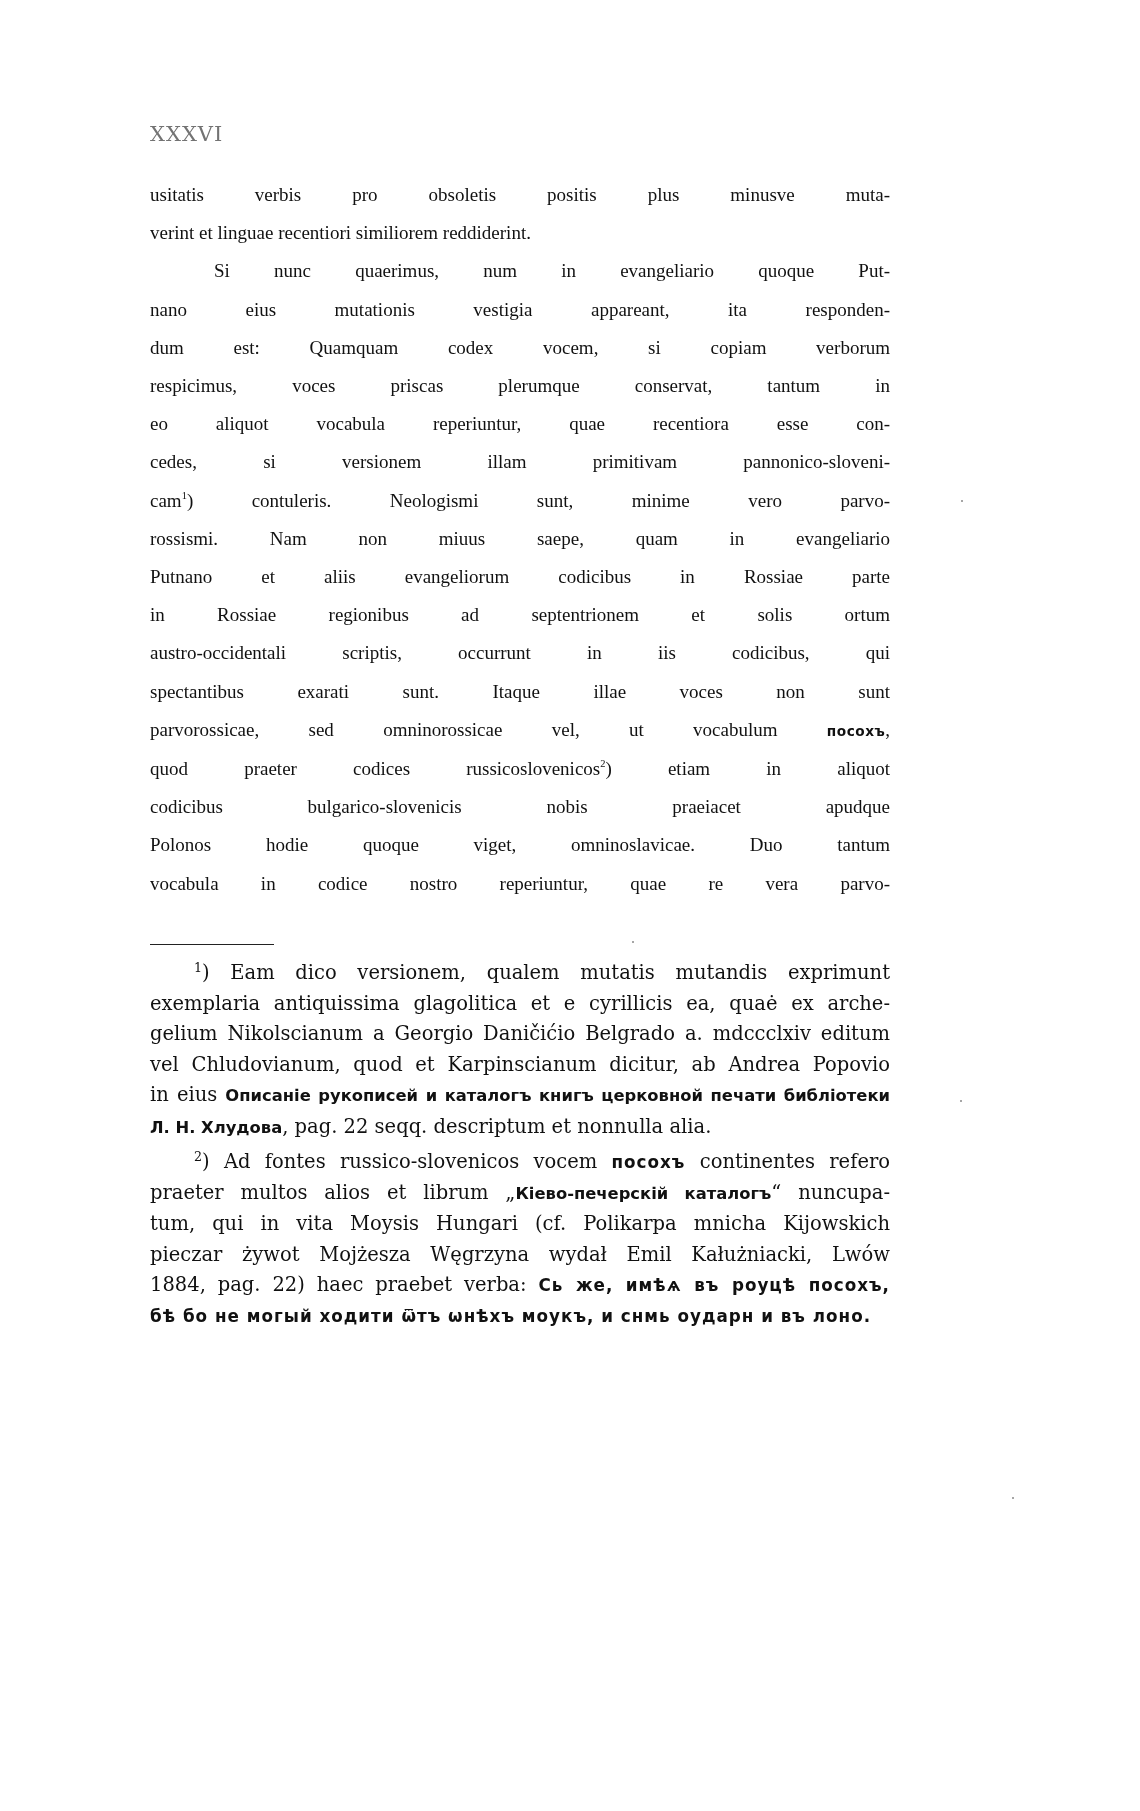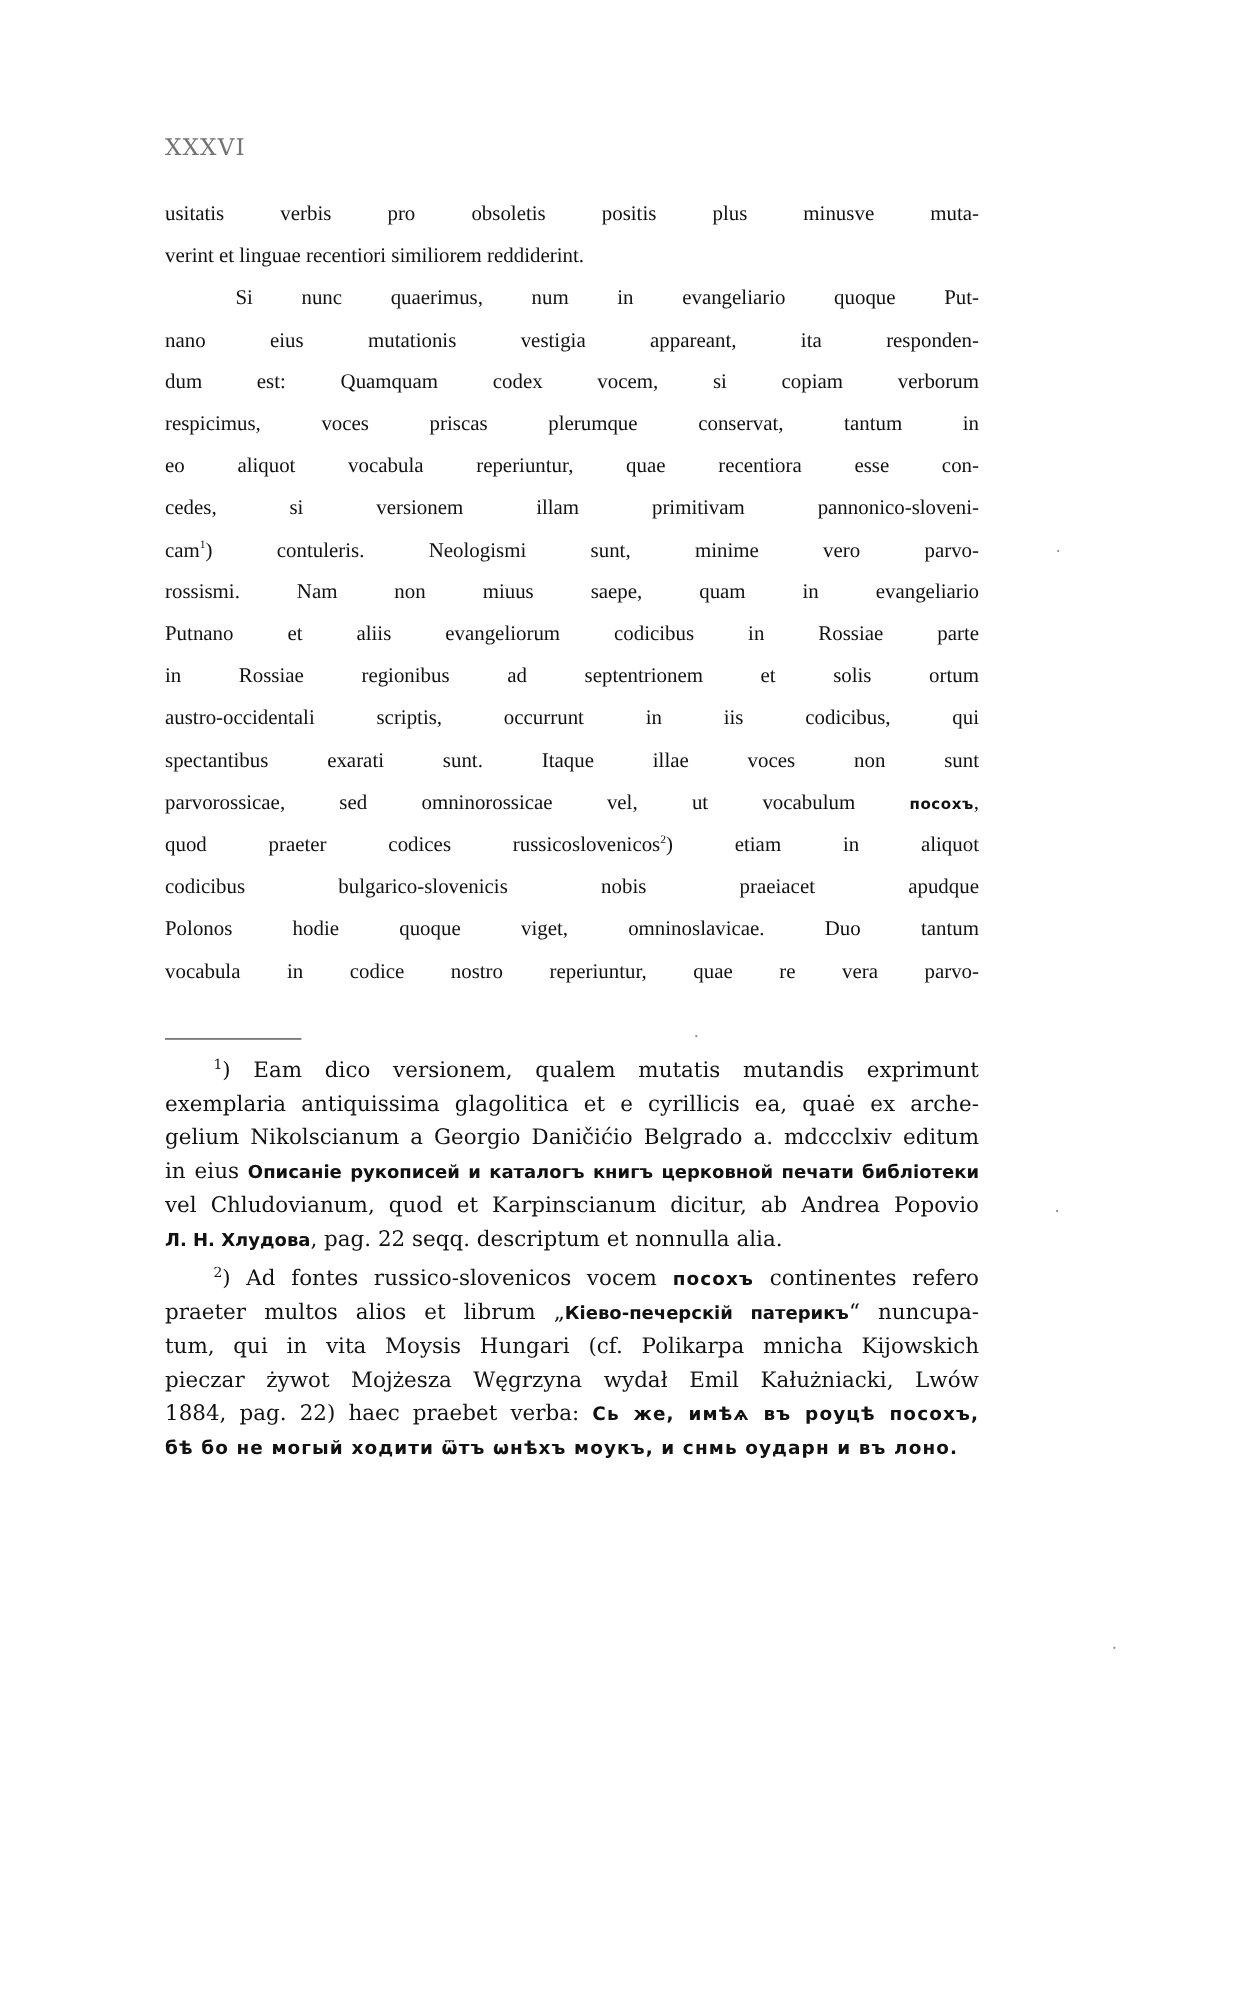--- a/index.html
+++ b/index.html
@@ -135,27 +135,27 @@
     <span class="line">vocabula in codice nostro reperiuntur, quae re vera parvo-</span>
   </div>
 
   <div class="footnote-rule"></div>
 
   <div class="footnotes">
     <div class="note">
       <span class="line indent"><sup class="fn">1</sup><span>) Eam dico versionem, qualem mutatis mutandis exprimunt</span></span>
       <span class="line">exemplaria antiquissima glagolitica et e cyrillicis ea, quaė ex arche-</span>
       <span class="line">gelium Nikolscianum a Georgio Daničićio Belgrado a. mdccclxiv editum</span>
+      <span class="line">vel Chludovianum, quod et Karpinscianum dicitur, ab Andrea Popovio</span>
       <span class="line"><span>in eius </span><span class="cyr">Описаніе рукописей и каталогъ книгъ церковной печати библіотеки</span></span>
-      <span class="line">vel Chludovianum, quod et Karpinscianum dicitur, ab Andrea Popovio</span>
       <span class="line last"><span class="cyr">Л. Н. Хлудова</span><span>, pag. 22 seqq. descriptum et nonnulla alia.</span></span>
     </div>
     <div class="note">
       <span class="line indent"><sup class="fn">2</sup><span>) Ad fontes russico-slovenicos vocem </span><span class="slav">посохъ</span><span> continentes refero</span></span>
-      <span class="line"><span>praeter multos alios et librum „</span><span class="cyr">Кіево-печерскій патерикъ</span><span>“ nuncupa-</span></span>
+      <span class="line"><span>praeter multos alios et librum „</span><span class="cyr">Кіево-печерскій каталогъ</span><span>“ nuncupa-</span></span>
       <span class="line">tum, qui in vita Moysis Hungari (cf. Polikarpa mnicha Kijowskich</span>
       <span class="line">pieczar żywot Mojżesza Węgrzyna wydał Emil Kałużniacki, Lwów</span>
       <span class="line"><span>1884, pag. 22) haec praebet verba: </span><span class="slav">Сь же, имѣѧ въ роуцѣ посохъ,</span></span>
       <span class="line last"><span class="slav">бѣ бо не могый ходити ѿтъ ѡнѣхъ моукъ, и снмь оударн и въ лоно.</span></span>
     </div>
   </div>
 
   <div class="speck" style="left:482px; top:941px;"></div>
 </div>
 

